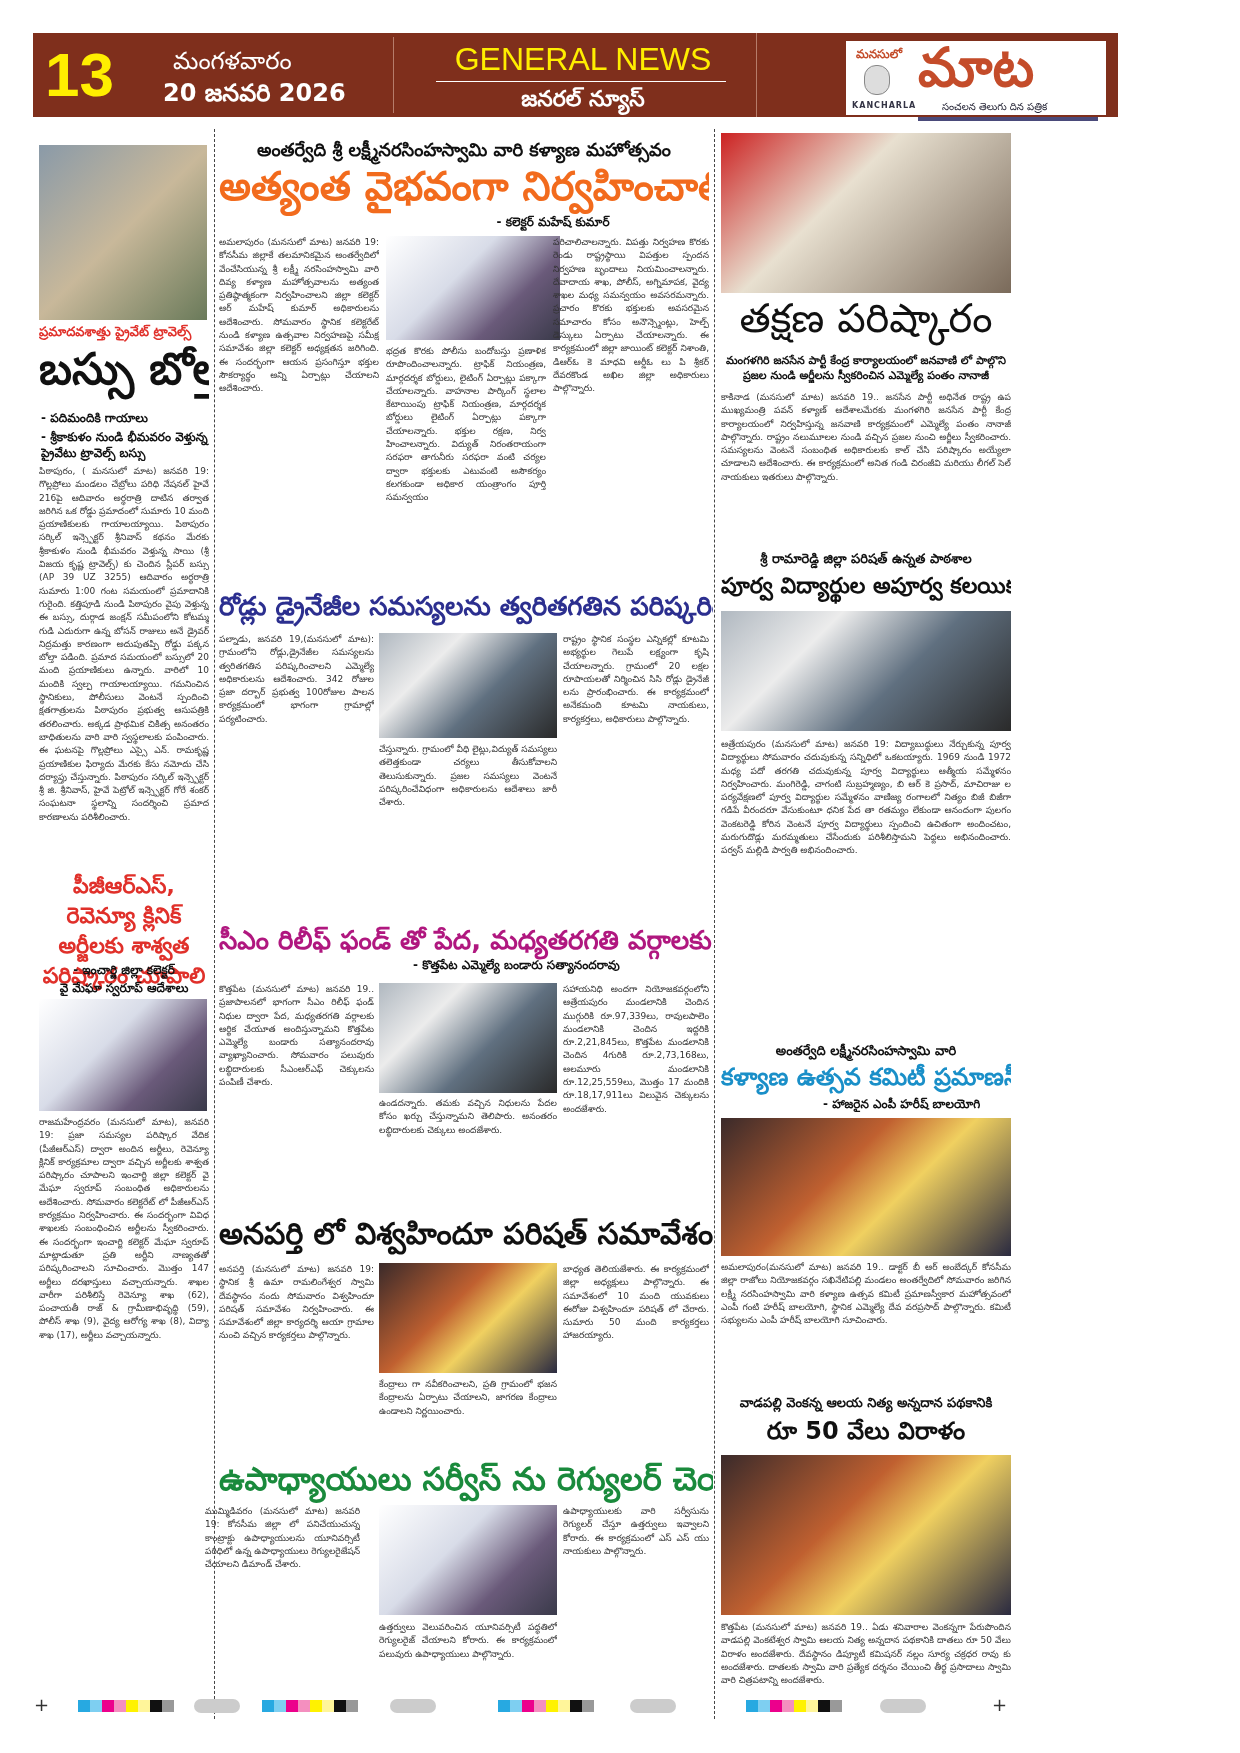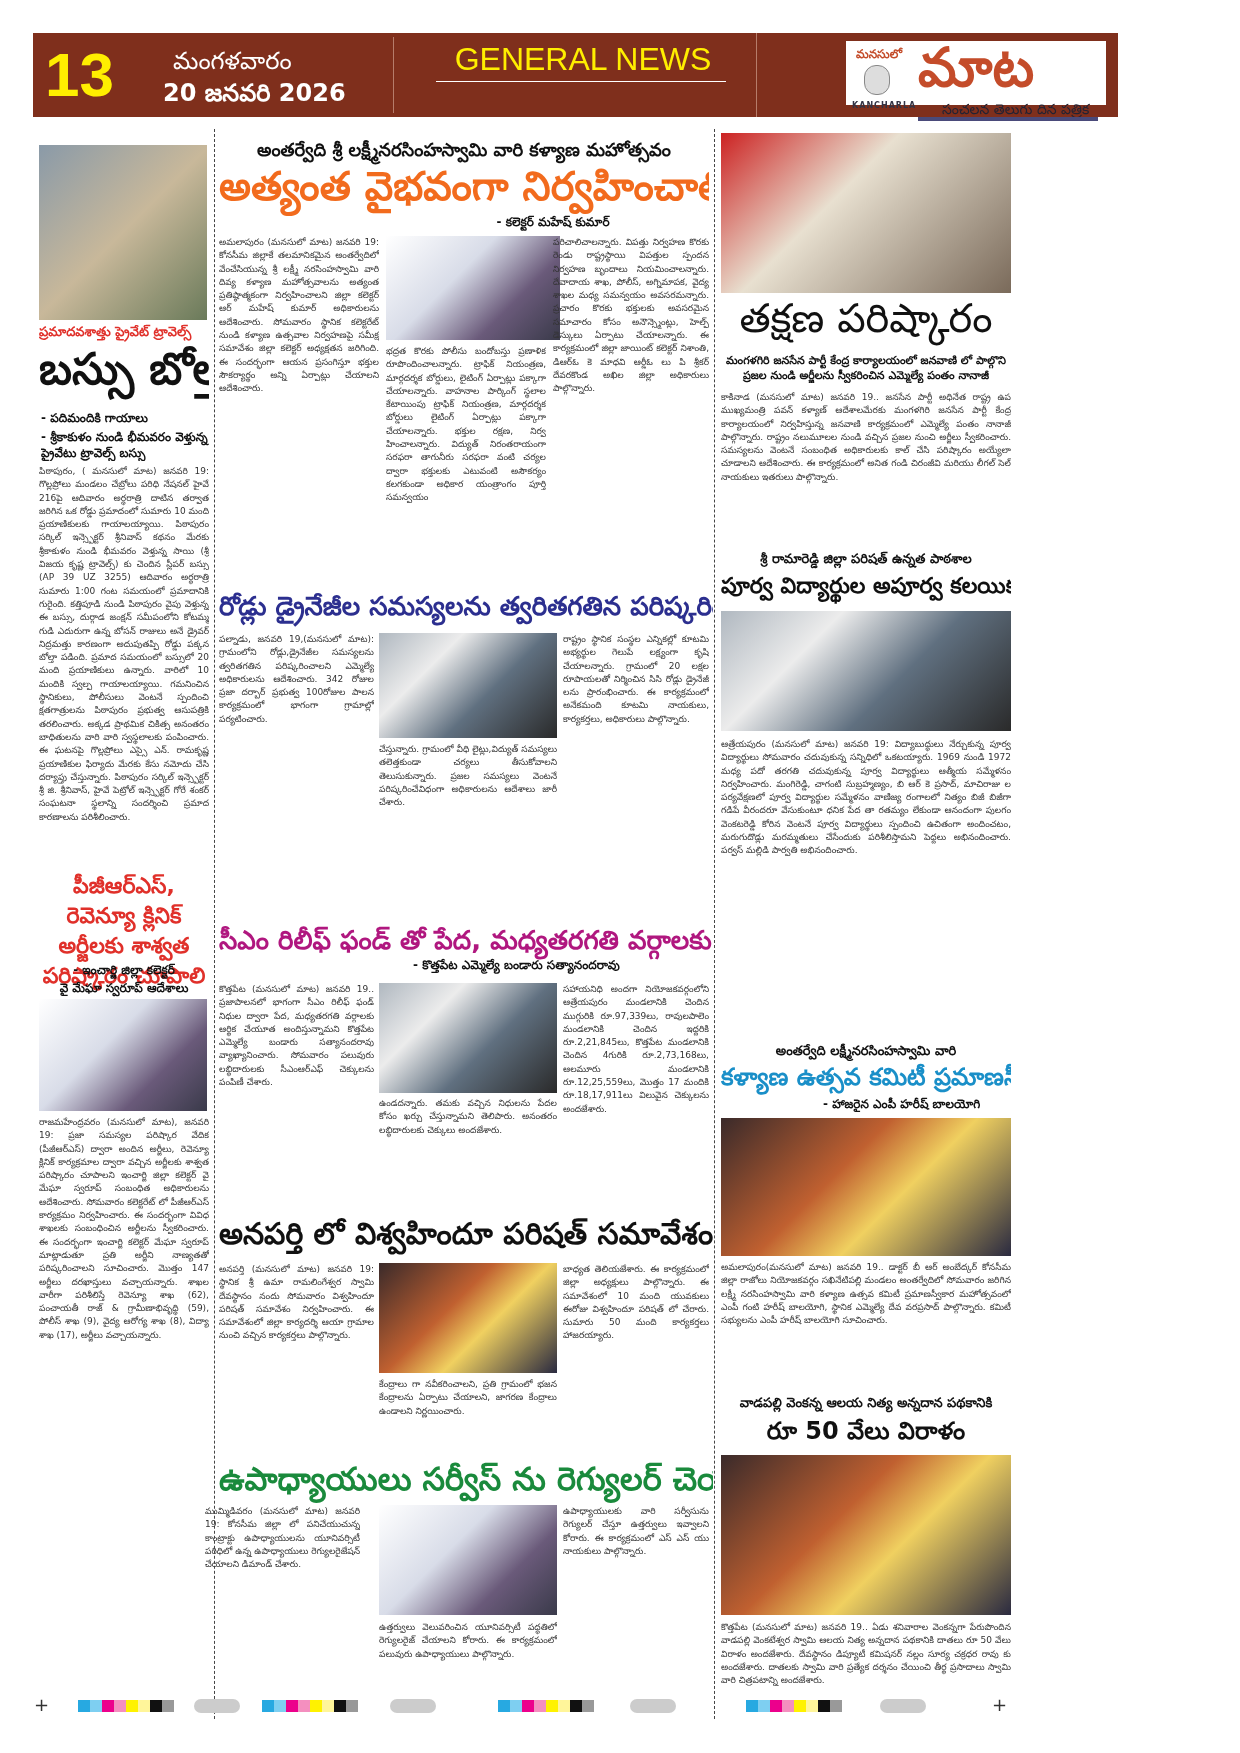--- a/index.html
+++ b/index.html
@@ -7,26 +7,26 @@
   .page{position:absolute;left:33px;top:33px;width:1085px;height:1690px;}
   .masthead{position:absolute;left:0;top:0;width:1085px;height:84px;background:#7f2f1c;}
   .pg-num{position:absolute;left:12px;top:6px;font-family:"Liberation Sans",sans-serif;font-weight:bold;font-size:62px;color:#ffee00;line-height:72px;}
   .day{position:absolute;left:140px;top:14px;font-size:24px;color:#fff;line-height:28px;}
   .date{position:absolute;left:130px;top:46px;font-size:24px;color:#fff;font-weight:bold;line-height:28px;}
   .sep{position:absolute;left:360px;top:4px;width:1px;height:76px;background:#b67c6a;}
   .sep2{position:absolute;left:723px;top:0;width:1px;height:84px;background:#b67c6a;}
   .sec-en{position:absolute;left:380px;top:8px;width:340px;text-align:center;font-family:"Liberation Sans",sans-serif;font-size:32px;color:#ffee00;line-height:36px;}
   .sec-rule{position:absolute;left:403px;top:48px;width:290px;height:1px;background:#fff;}
   .sec-te{position:absolute;left:380px;top:52px;width:340px;text-align:center;font-size:22px;color:#fff;font-weight:bold;line-height:28px;}
-  .logo{position:absolute;left:813px;top:8px;width:260px;height:64px;background:#fff;}
+  .logo{position:absolute;left:813px;top:8px;width:260px;height:74px;background:#fff;}
   .logo-small{position:absolute;left:10px;top:6px;font-size:12px;color:#c44c2a;font-weight:bold;}
   .logo-face{position:absolute;left:18px;top:24px;width:24px;height:28px;border-radius:12px;background:#ddd;border:1px solid #888;}
   .logo-name{position:absolute;left:6px;top:60px;font-size:8px;color:#334;font-weight:bold;letter-spacing:1px;}
   .logo-main{position:absolute;left:72px;top:-4px;font-size:54px;font-weight:bold;color:#c44c2a;line-height:62px;}
-  .logo-tag{position:absolute;left:96px;top:60px;font-size:14px;color:#223;}
+  .logo-tag{position:absolute;left:96px;top:60px;font-size:10px;color:#223;}
   .logo-bar{position:absolute;left:72px;top:76px;width:180px;height:4px;background:#4a4a7a;}
   .photo{position:absolute;background:linear-gradient(135deg,#8a9aa8,#c8b89a 50%,#6a7a5a);}
   .photo.red{background:linear-gradient(135deg,#c22 0%,#e8e0d0 40%,#7a6a5a 100%);}
   .photo.office{background:linear-gradient(135deg,#fff 0%,#d8dce8 40%,#6a5a7a 70%,#3a3a4a 100%);}
   .photo.crowd{background:linear-gradient(135deg,#b0b8c0,#ececec 30%,#607080 60%,#2a2a2a);}
   .photo.temple{background:linear-gradient(135deg,#3a2a2a,#c06030 40%,#f0d060 60%,#2a2a40);}
   .txt{position:absolute;font-size:9px;line-height:13.3px;color:#333;text-align:justify;overflow:hidden;}
   .vline{position:absolute;width:0;border-left:1px dashed #444;}
   .hl{position:absolute;text-align:center;font-weight:bold;white-space:nowrap;overflow:hidden;}
   .kicker{font-size:18px;color:#111;}
@@ -53,20 +53,21 @@
 
 <div class="page">
 
   <div class="masthead">
     <div class="pg-num">13</div>
     <div class="day">మంగళవారం</div>
     <div class="date">20 జనవరి 2026</div>
     <div class="sep"></div>
     <div class="sec-en">GENERAL NEWS</div>
     <div class="sec-rule"></div>
+    <div class="sec-te">జనరల్ న్యూస్</div>
     <div class="sep2"></div>
     <div class="logo">
       <div class="logo-small">మనసులో</div>
       <div class="logo-face"></div>
       <div class="logo-name">KANCHARLA</div>
       <div class="logo-main">మాట</div>
       <div class="logo-tag">సంచలన తెలుగు దిన పత్రిక</div>
       <div class="logo-bar"></div>
     </div>
   </div>

